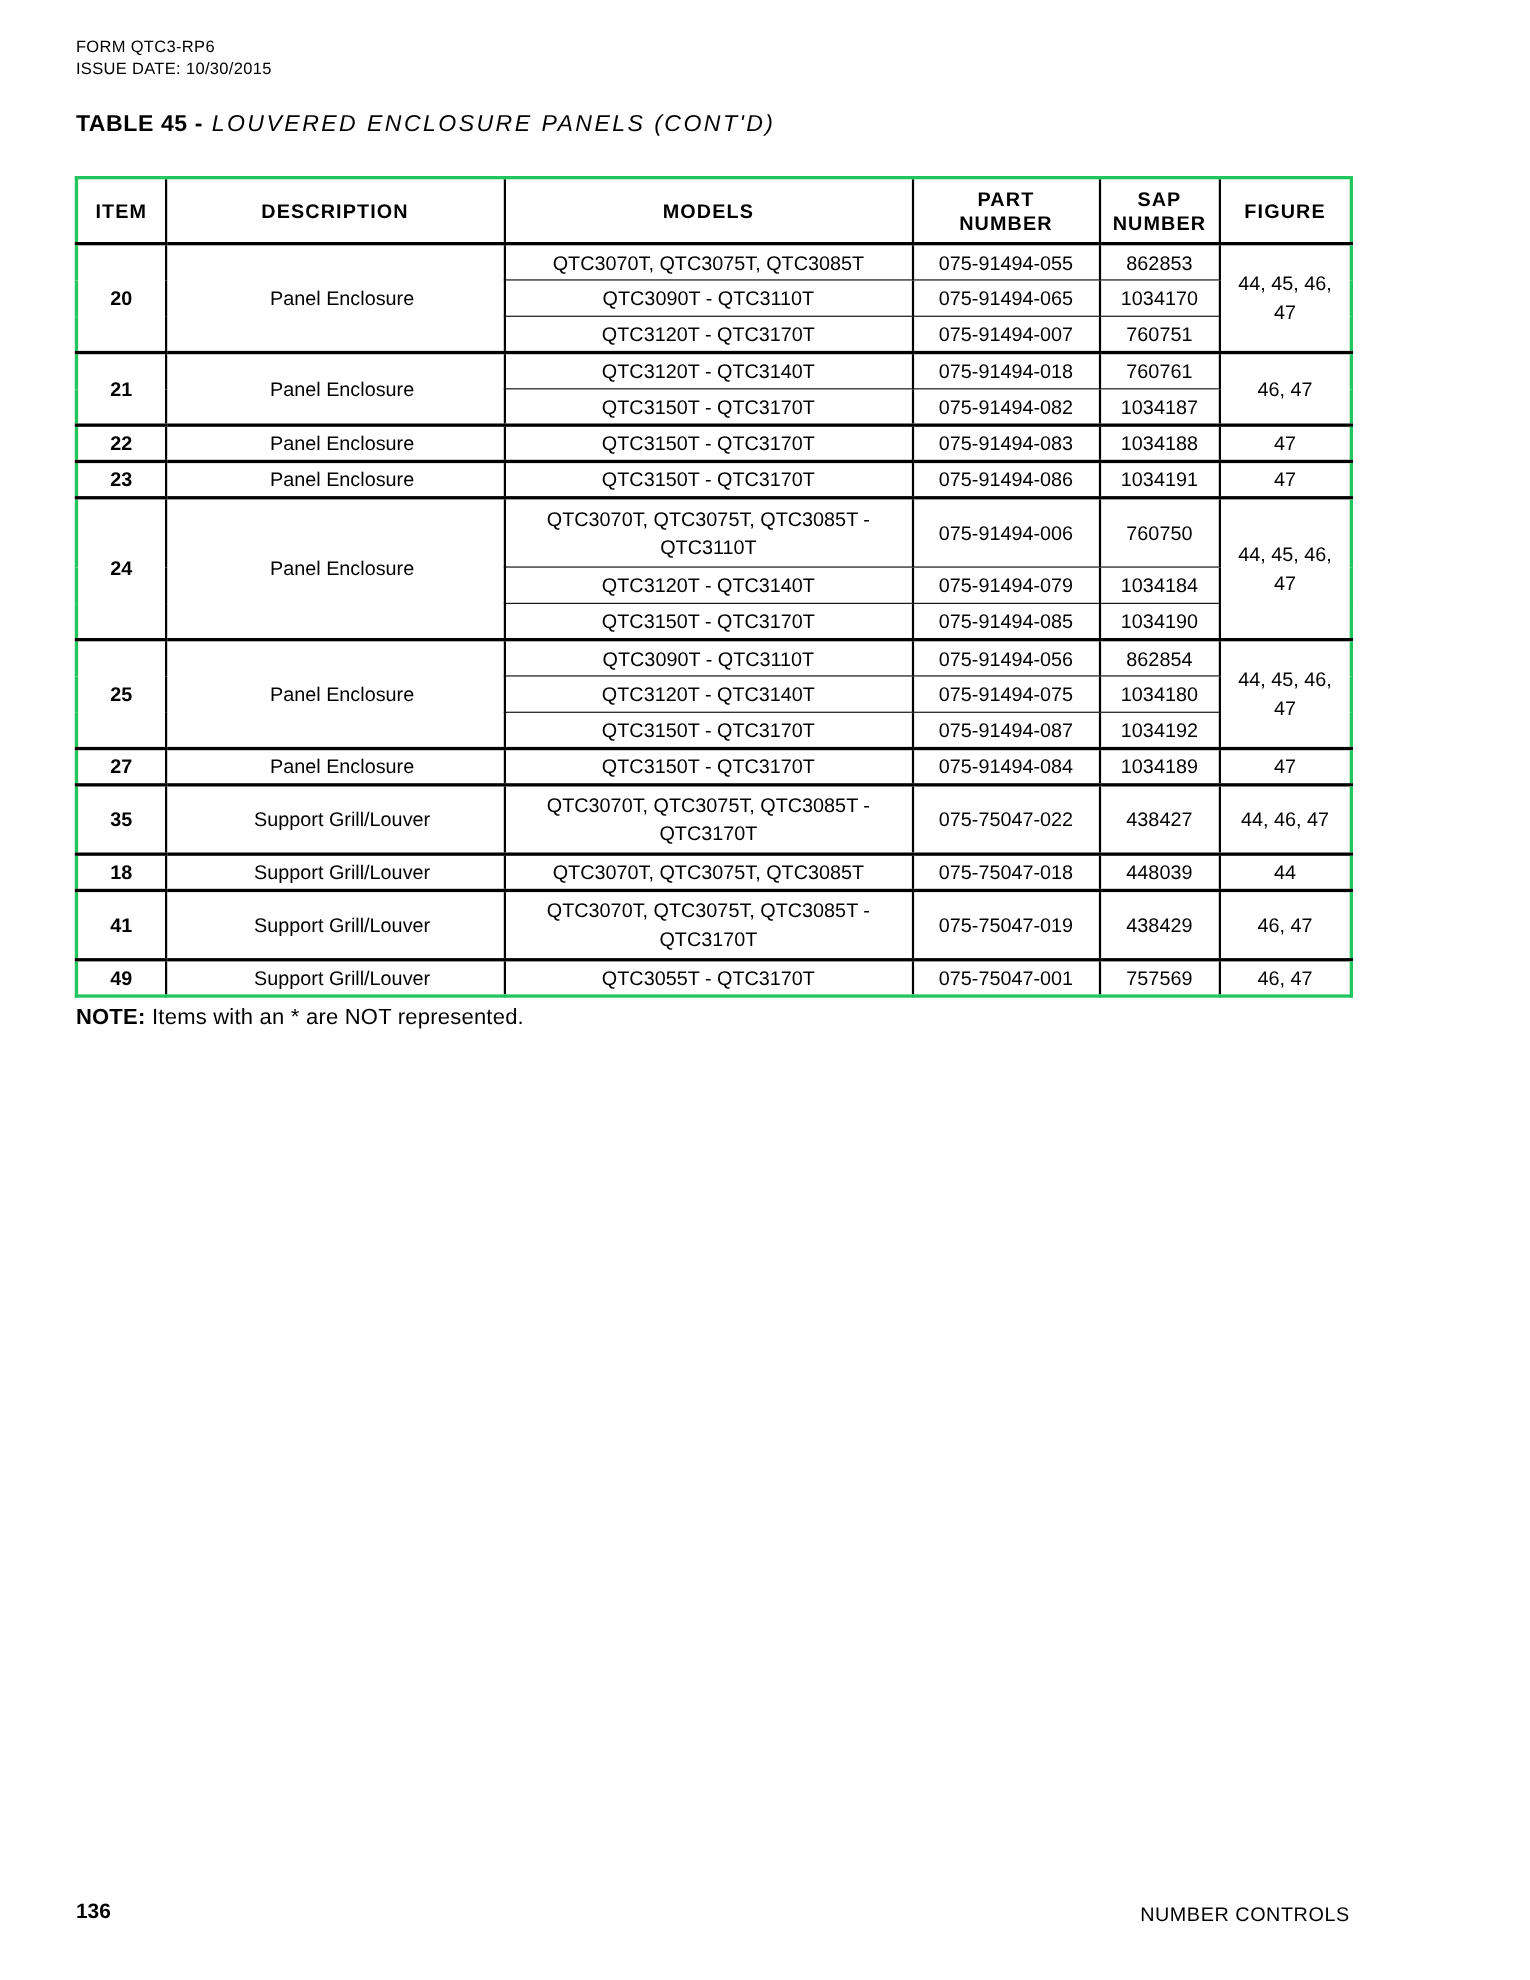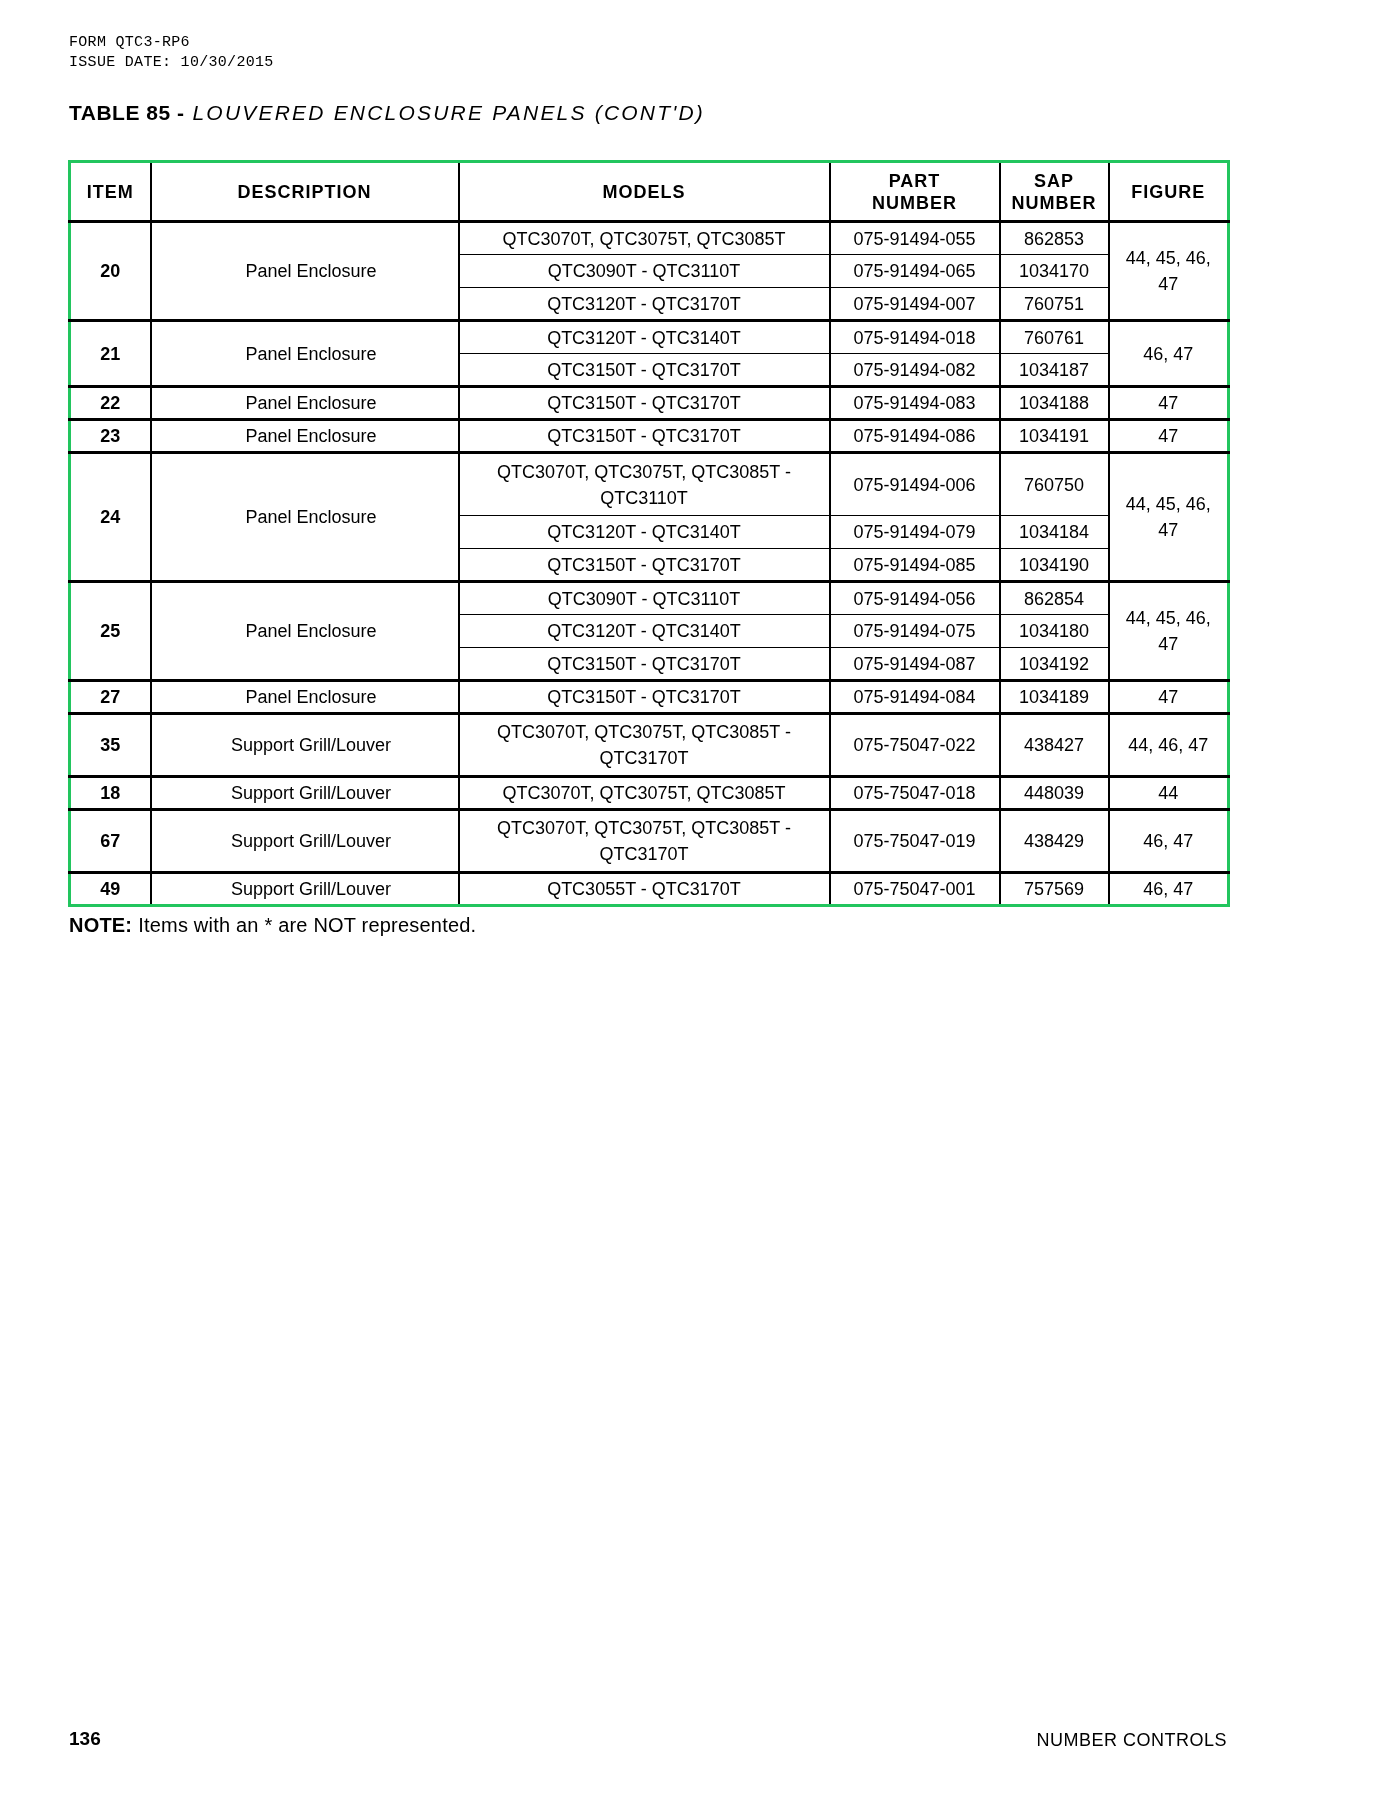--- a/index.html
+++ b/index.html
@@ -8,21 +8,21 @@
     position:relative;
     width:1391px; height:1800px;
     background:#ffffff;
     font-family:"Liberation Sans", sans-serif;
     color:#000;
     margin:0 auto;
     overflow:hidden;
   }
   .doc-header {
     position:absolute; left:69px; top:33px;
-    font-size:15px; line-height:20px; letter-spacing:0.3px;font-family:Liberation Mono, monospace;
+    font-size:15px; line-height:20px; letter-spacing:0.3px;
   }
   .doc-title {
     position:absolute; left:69px; top:101px;
     font-size:21px; white-space:nowrap;
   }
   .doc-title .t-bold { font-weight:bold; letter-spacing:0.5px; margin-right:8px; }
   .doc-title .t-rest { font-weight:normal; letter-spacing:2.2px;font-style:italic; }
 
   table.parts {
     position:absolute; left:68px; top:160px;
@@ -77,21 +77,21 @@
 <body>
 
 <div class="page">
 
   <div class="doc-header">
     <div>FORM QTC3-RP6</div>
     <div>ISSUE DATE: 10/30/2015</div>
   </div>
 
   <div class="doc-title">
-    <span class="t-bold">TABLE 85 -</span><span class="t-rest">LOUVERED ENCLOSURE PANELS (CONT'D)</span>
+    <span class="t-bold">TABLE 45 -</span><span class="t-rest">LOUVERED ENCLOSURE PANELS (CONT'D)</span>
   </div>
 
   <table class="parts">
     <colgroup>
       <col style="width:81px">
       <col style="width:308px">
       <col style="width:371px">
       <col style="width:170px">
       <col style="width:109px">
       <col style="width:120px">
@@ -225,21 +225,21 @@
       <tr class="group-start r-s">
         <td class="c-item">18</td>
         <td class="c-desc">Support Grill/Louver</td>
         <td>QTC3070T, QTC3075T, QTC3085T</td>
         <td>075-75047-018</td>
         <td>448039</td>
         <td class="c-fig">44</td>
       </tr>
 
       <tr class="group-start r-d">
-        <td class="c-item">67</td>
+        <td class="c-item">41</td>
         <td class="c-desc">Support Grill/Louver</td>
         <td>QTC3070T, QTC3075T, QTC3085T -
 QTC3170T</td>
         <td>075-75047-019</td>
         <td>438429</td>
         <td class="c-fig">46, 47</td>
       </tr>
 
       <tr class="group-start r-s">
         <td class="c-item">49</td>

